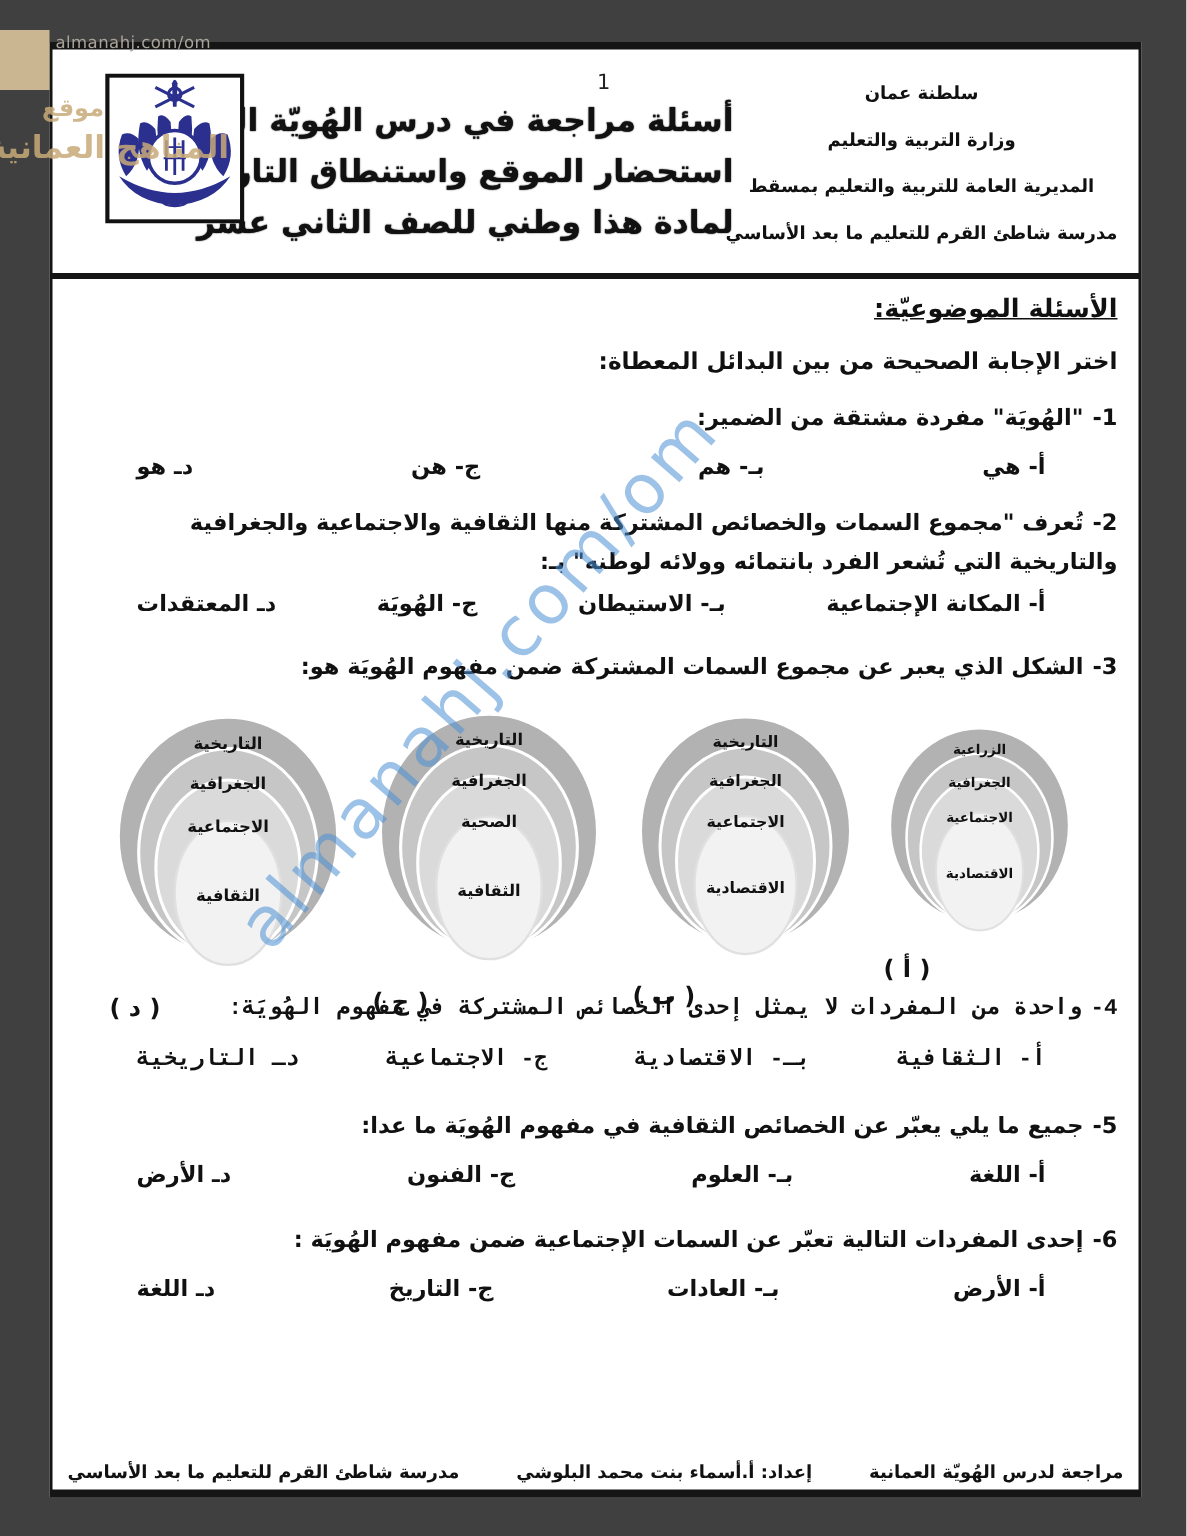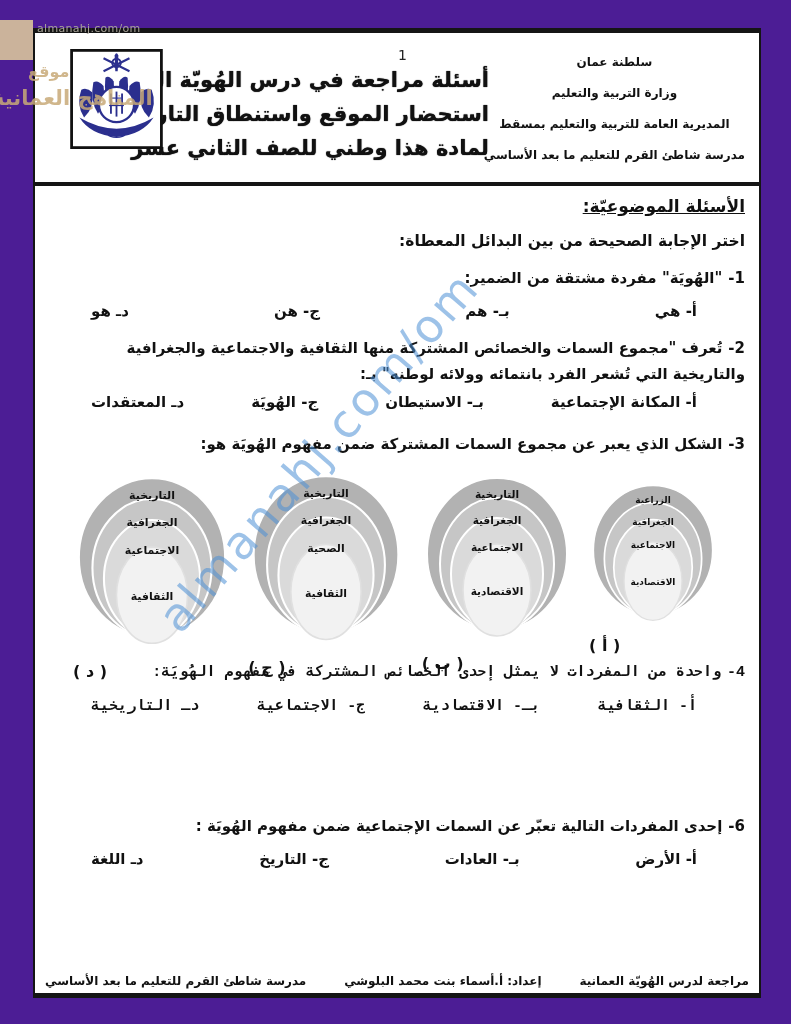--- a/index.html
+++ b/index.html
@@ -1,17 +1,17 @@
 <!DOCTYPE html>
 <html lang="ar"><head>
 <meta charset="utf-8">
 <style>
   html,body{margin:0;padding:0;background:#f4f2ee;}
   .page{
-    position:relative;width:791px;height:1024px;background:#4c1d95;
+    position:relative;width:791px;height:1024px;background:#404040;
     margin:0 auto;overflow:hidden;direction:rtl;
     font-family:"DejaVu Sans","Liberation Sans",sans-serif;color:#111;
   }
   
   .corner-brand{position:absolute;top:0;left:0;width:150px;height:140px;direction:ltr;z-index:5;}
   .corner-square{position:absolute;left:0;top:20px;width:33px;height:40px;background:#d9c49b;opacity:.9;}
   .corner-url{position:absolute;left:37px;top:22px;font-size:11px;color:#a9a49a;letter-spacing:.3px;}
   .corner-ar-small{position:absolute;left:28px;top:62px;font-size:16px;font-weight:bold;color:#c8aa78;opacity:.85;}
   .corner-ar-large{position:absolute;left:-8px;top:86px;font-size:21px;font-weight:bold;color:#c8aa78;opacity:.85;white-space:nowrap;}
   
@@ -230,20 +230,31 @@
         <span class="q-num">4-</span><span>واحدة من المفردات لا يمثل إحدى الخصائص المشتركة في مفهوم الهُويَة:</span>
       </div>
       <div class="options">
         <span>أ-  الثقافية</span>
         <span>بـ- الاقتصادية</span>
         <span>ج- الاجتماعية</span>
         <span>دـ التاريخية</span>
       </div>
     </div>
 
+    <div class="block" style="top:552px;">
+      <div class="q-line">
+        <span class="q-num">5-</span><span>جميع ما يلي يعبّر عن الخصائص الثقافية في مفهوم الهُويَة ما عدا:</span>
+      </div>
+      <div class="options">
+        <span>أ-  اللغة</span>
+        <span>بـ- العلوم</span>
+        <span>ج- الفنون</span>
+        <span>دـ الأرض</span>
+      </div>
+    </div>
 
     <div class="block" style="top:628px;">
       <div class="q-line">
         <span class="q-num">6-</span><span>إحدى المفردات التالية تعبّر عن السمات الإجتماعية ضمن مفهوم الهُويَة :</span>
       </div>
       <div class="options">
         <span>أ-  الأرض</span>
         <span>بـ- العادات</span>
         <span>ج- التاريخ</span>
         <span>دـ اللغة</span>

